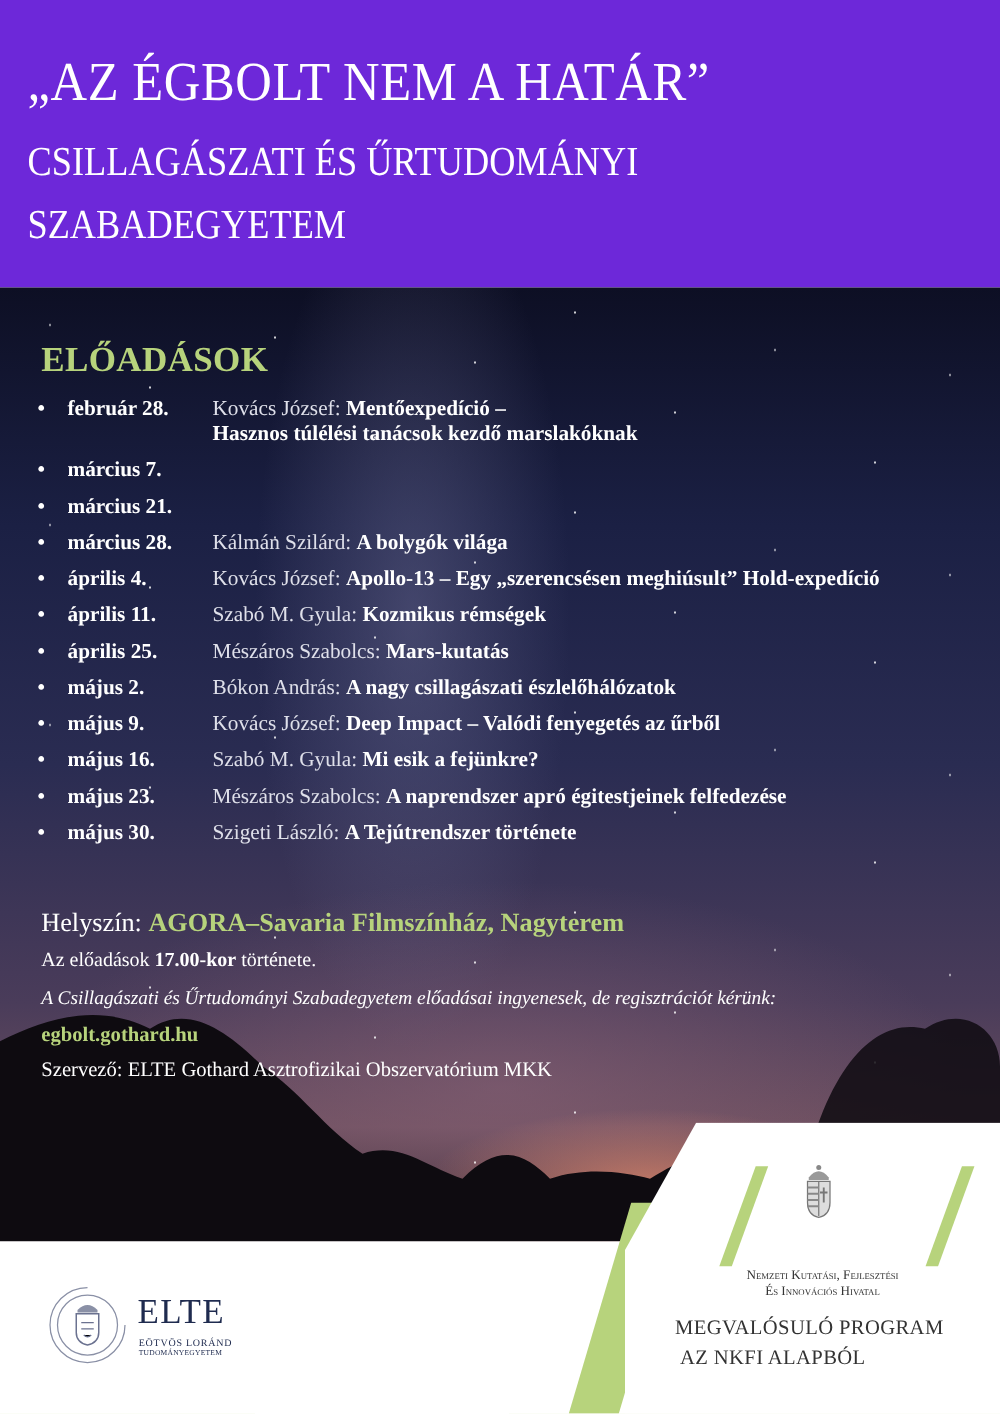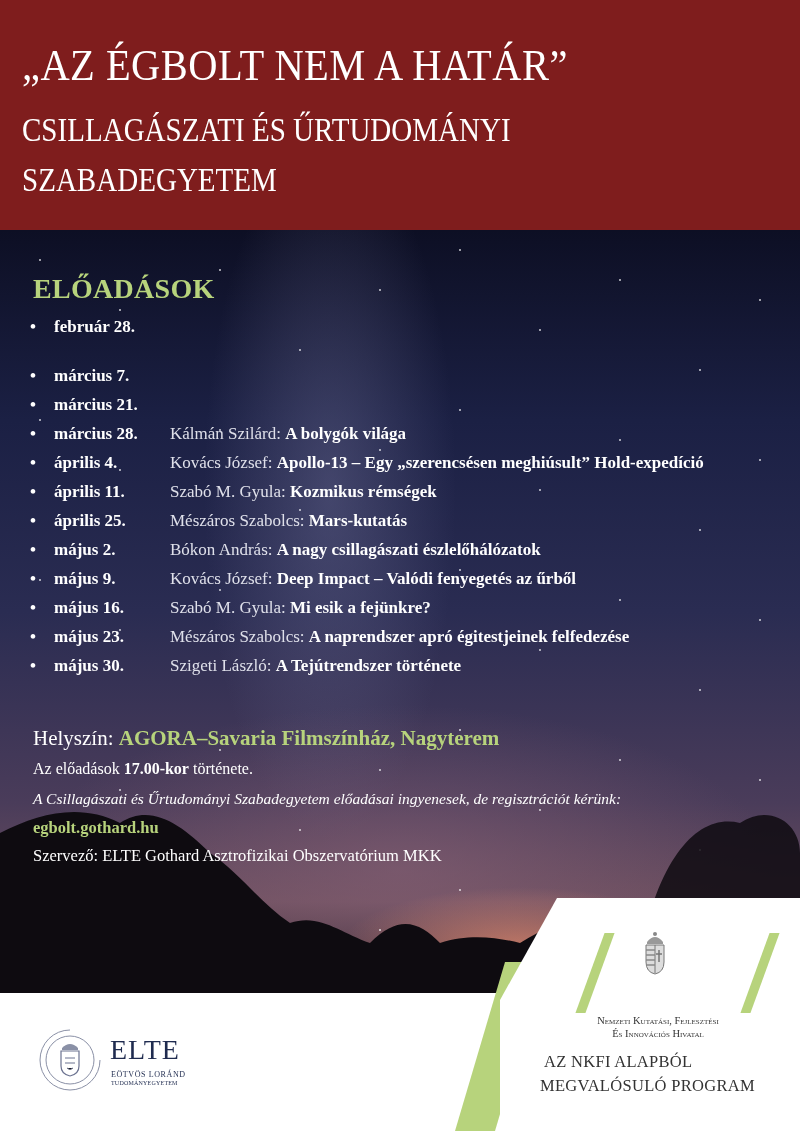--- a/index.html
+++ b/index.html
@@ -1,18 +1,18 @@
 <!DOCTYPE html>
 <html><head>
 <meta charset="utf-8">
 <style>
   *{margin:0;padding:0;box-sizing:border-box;}
   html,body{width:800px;height:1131px;overflow:hidden;background:#fff;}
   body{position:relative;font-family:"Liberation Serif","DejaVu Serif",serif;}
-  .header{position:absolute;left:0;top:0;width:800px;height:230px;background:#7f1d1d;}
+  .header{position:absolute;left:0;top:0;width:800px;height:230px;background:#6d28d9;}
   .title1{position:absolute;left:22px;top:40px;color:#fff;font-size:44px;letter-spacing:0.5px;white-space:nowrap;transform:scaleX(0.92);transform-origin:left;}
   .title2{position:absolute;left:22px;top:112px;color:#fff;font-size:33px;white-space:nowrap;transform:scaleX(0.88);transform-origin:left;}
   .title3{position:absolute;left:22px;top:162px;color:#fff;font-size:33px;white-space:nowrap;transform:scaleX(0.88);transform-origin:left;}
 
   .photo{position:absolute;left:0;top:230px;width:800px;height:763px;overflow:hidden;
     background:
       radial-gradient(ellipse 260px 90px at 520px 720px, rgba(230,140,110,0.75), rgba(230,140,110,0) 70%),
       radial-gradient(ellipse 500px 220px at 400px 640px, rgba(140,100,120,0.55), rgba(140,100,120,0) 75%),
       radial-gradient(ellipse 180px 500px at 330px 260px, rgba(110,110,150,0.45), rgba(0,0,0,0) 70%),
       linear-gradient(180deg,#0d0f24 0%,#1b2044 25%,#2a2c52 50%,#4a3c5a 75%,#6b4e5e 88%,#2a1f28 100%);}
@@ -80,20 +80,24 @@
     <path d="M640,160 C660,60 700,20 740,30 C770,10 800,30 800,60 L800,200 L630,200 Z" fill="#0e0b10" opacity="0.85"></path>
   </svg>
 </div>
 
 <div class="lectures-heading">ELŐADÁSOK</div>
 
 <ul class="lecture-list">
   <li class="lecture two-line">
     <span class="bullet">•</span>
     <span class="date">február 28.</span>
+    <span>
+      <span class="speaker">Kovács József: </span><span class="ltitle">Mentőexpedíció –</span>
+      <span class="sub">Hasznos túlélési tanácsok kezdő marslakóknak</span>
+    </span>
   </li>
   <li class="lecture">
     <span class="bullet">•</span>
     <span class="date">március 7.</span>
   </li>
   <li class="lecture">
     <span class="bullet">•</span>
     <span class="date">március 21.</span>
   </li>
   <li class="lecture">
@@ -168,22 +172,22 @@
   <line x1="6" y1="25" x2="15" y2="25" stroke="#888" stroke-width="1.5"></line>
   <line x1="6" y1="30" x2="15" y2="30" stroke="#888" stroke-width="1.5"></line>
   <line x1="6" y1="35" x2="15" y2="35" stroke="#888" stroke-width="1.5"></line>
   <path d="M19,20 L19,32 M16,24 L22,24" stroke="#777" stroke-width="1.5"></path>
 </svg>
 <div class="nkfi-name">
   <div>Nemzeti Kutatási, Fejlesztési</div>
   <div>És Innovációs Hivatal</div>
 </div>
 <div class="nkfi-program">
+  <div>MEGVALÓSULÓ PROGRAM</div>
   <div style="padding-left:4px;">AZ NKFI ALAPBÓL</div>
-  <div>MEGVALÓSULÓ PROGRAM</div>
 </div>
 
 <svg class="elte-logo" viewBox="0 0 64 64">
   <path d="M32,2 A30,30 0 1,0 62,32" fill="none" stroke="#8a90a6" stroke-width="1"></path>
   <circle cx="32" cy="32" r="24" fill="none" stroke="#8a90a6" stroke-width="1"></circle>
   <path d="M24,20 Q32,12 40,20 L40,22 L24,22 Z" fill="#8a90a6"></path>
   <path d="M23,23 L41,23 L41,38 Q41,46 32,48 Q23,46 23,38 Z" fill="none" stroke="#6b7290" stroke-width="1.2"></path>
   <path d="M27,30 L37,30 M27,35 L37,35 M29,40 Q32,43 35,40" stroke="#6b7290" stroke-width="1"></path>
 </svg>
 <div class="elte-name">ELTE</div>

